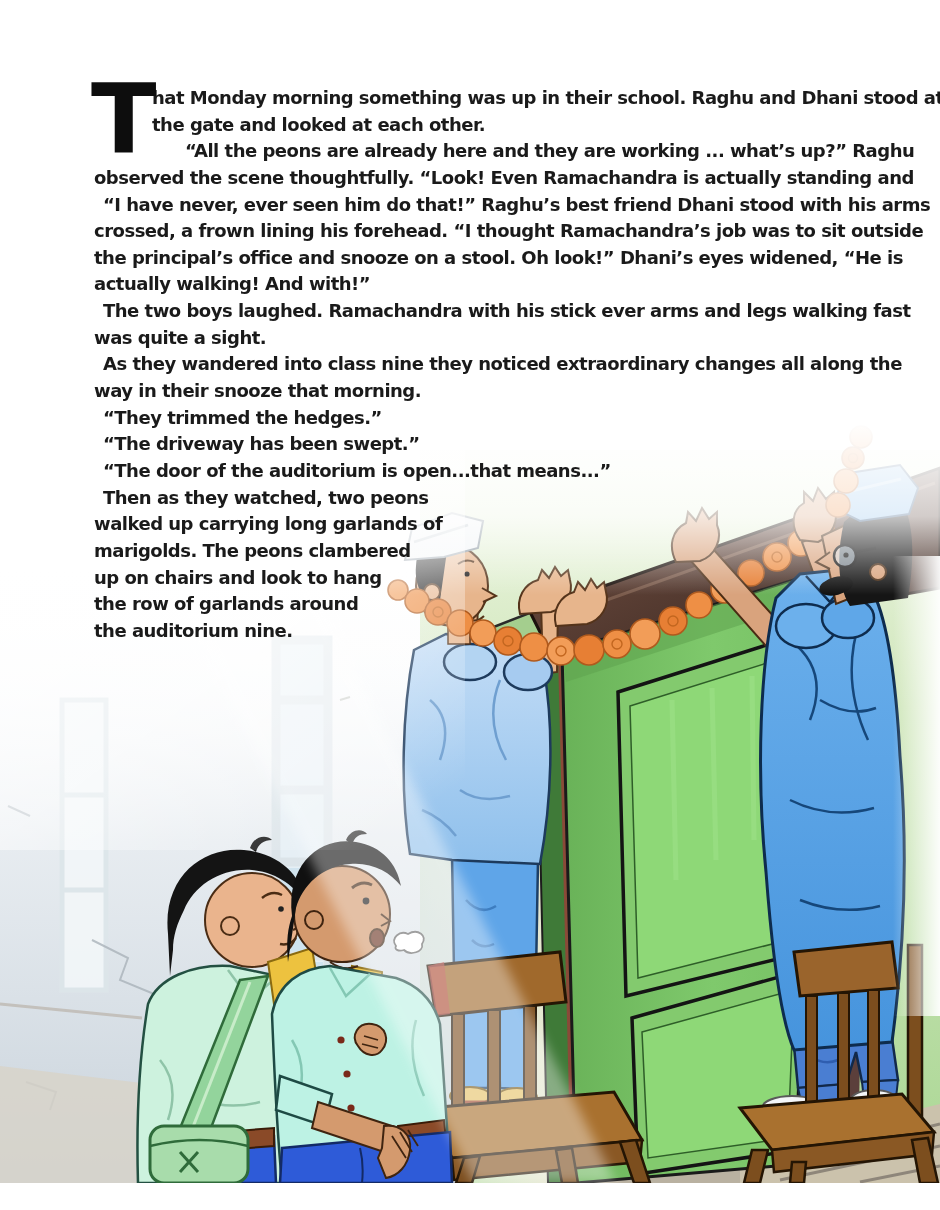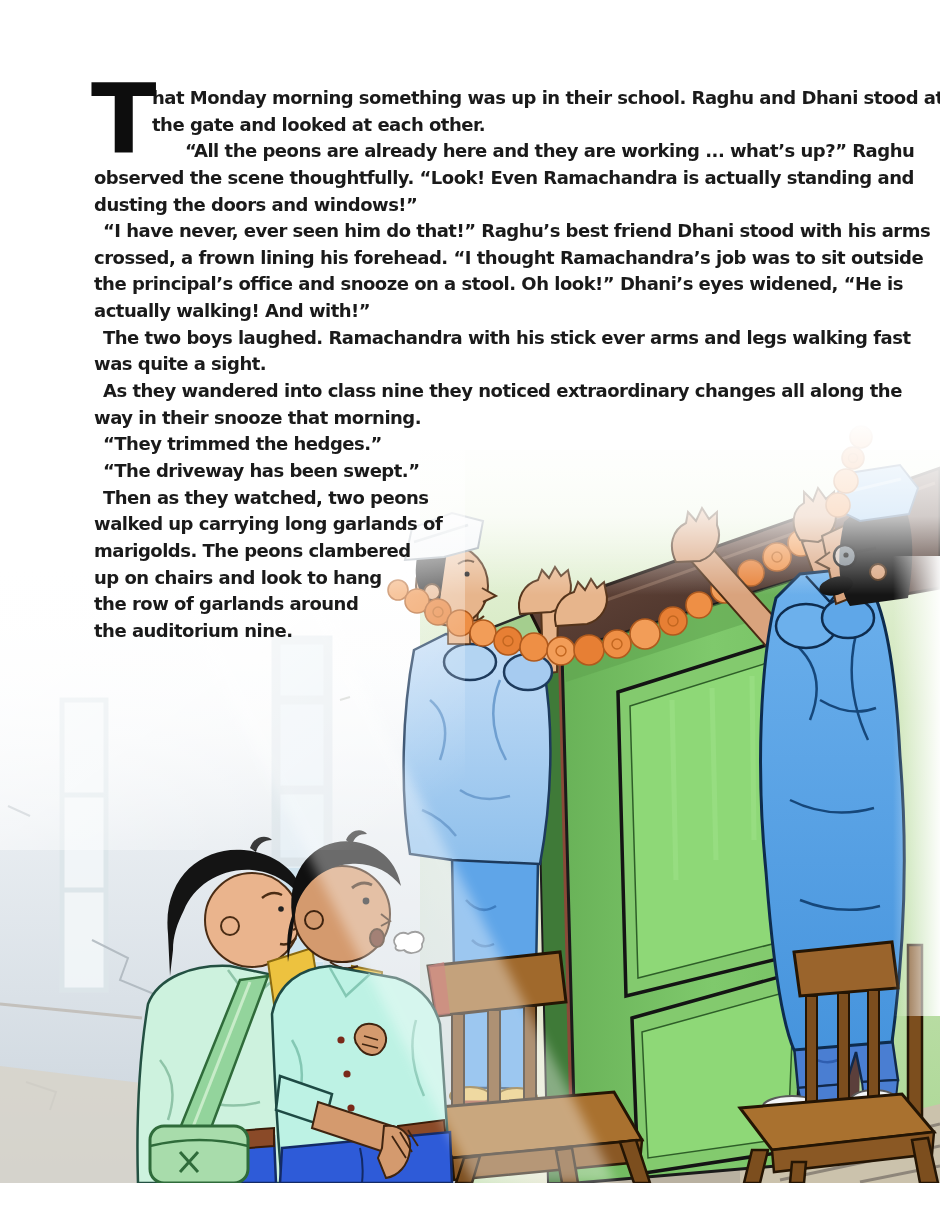--- a/index.html
+++ b/index.html
@@ -22,31 +22,31 @@
 
 <div id="page">
 
   <div id="dropcap">T</div>
 
   <div id="story">
     <div class="ln a">hat Monday morning something was up in their school. Raghu and Dhani stood at</div>
     <div class="ln a">the gate and looked at each other.</div>
     <div class="ln b">“All the peons are already here and they are working ... what’s up?” Raghu</div>
     <div class="ln">observed the scene thoughtfully. “Look! Even Ramachandra is actually standing and</div>
-    <div class="ln">dusting the doors and windows!”</div>
     <div class="ln i">“I have never, ever seen him do that!” Raghu’s best friend Dhani stood with his arms</div>
     <div class="ln">crossed, a frown lining his forehead. “I thought Ramachandra’s job was to sit outside</div>
     <div class="ln">the principal’s office and snooze on a stool. Oh look!” Dhani’s eyes widened, “He is</div>
     <div class="ln">actually walking! And with!”</div>
     <div class="ln i">The two boys laughed. Ramachandra with his stick ever arms and legs walking fast</div>
     <div class="ln">was quite a sight.</div>
     <div class="ln i">As they wandered into class nine they noticed extraordinary changes all along the</div>
     <div class="ln">way in their snooze that morning.</div>
     <div class="ln i">“They trimmed the hedges.”</div>
     <div class="ln i">“The driveway has been swept.”</div>
+    <div class="ln i">“The door of the auditorium is open...that means...”</div>
     <div class="ln i">Then as they watched, two peons</div>
     <div class="ln">walked up carrying long garlands of</div>
     <div class="ln">marigolds. The peons clambered</div>
     <div class="ln">up on chairs and look to hang</div>
     <div class="ln">the row of garlands around</div>
     <div class="ln">the auditorium nine.</div>
   </div>
 
   <svg id="art" viewBox="0 420 940 763" xmlns="http://www.w3.org/2000/svg">
     <defs>

